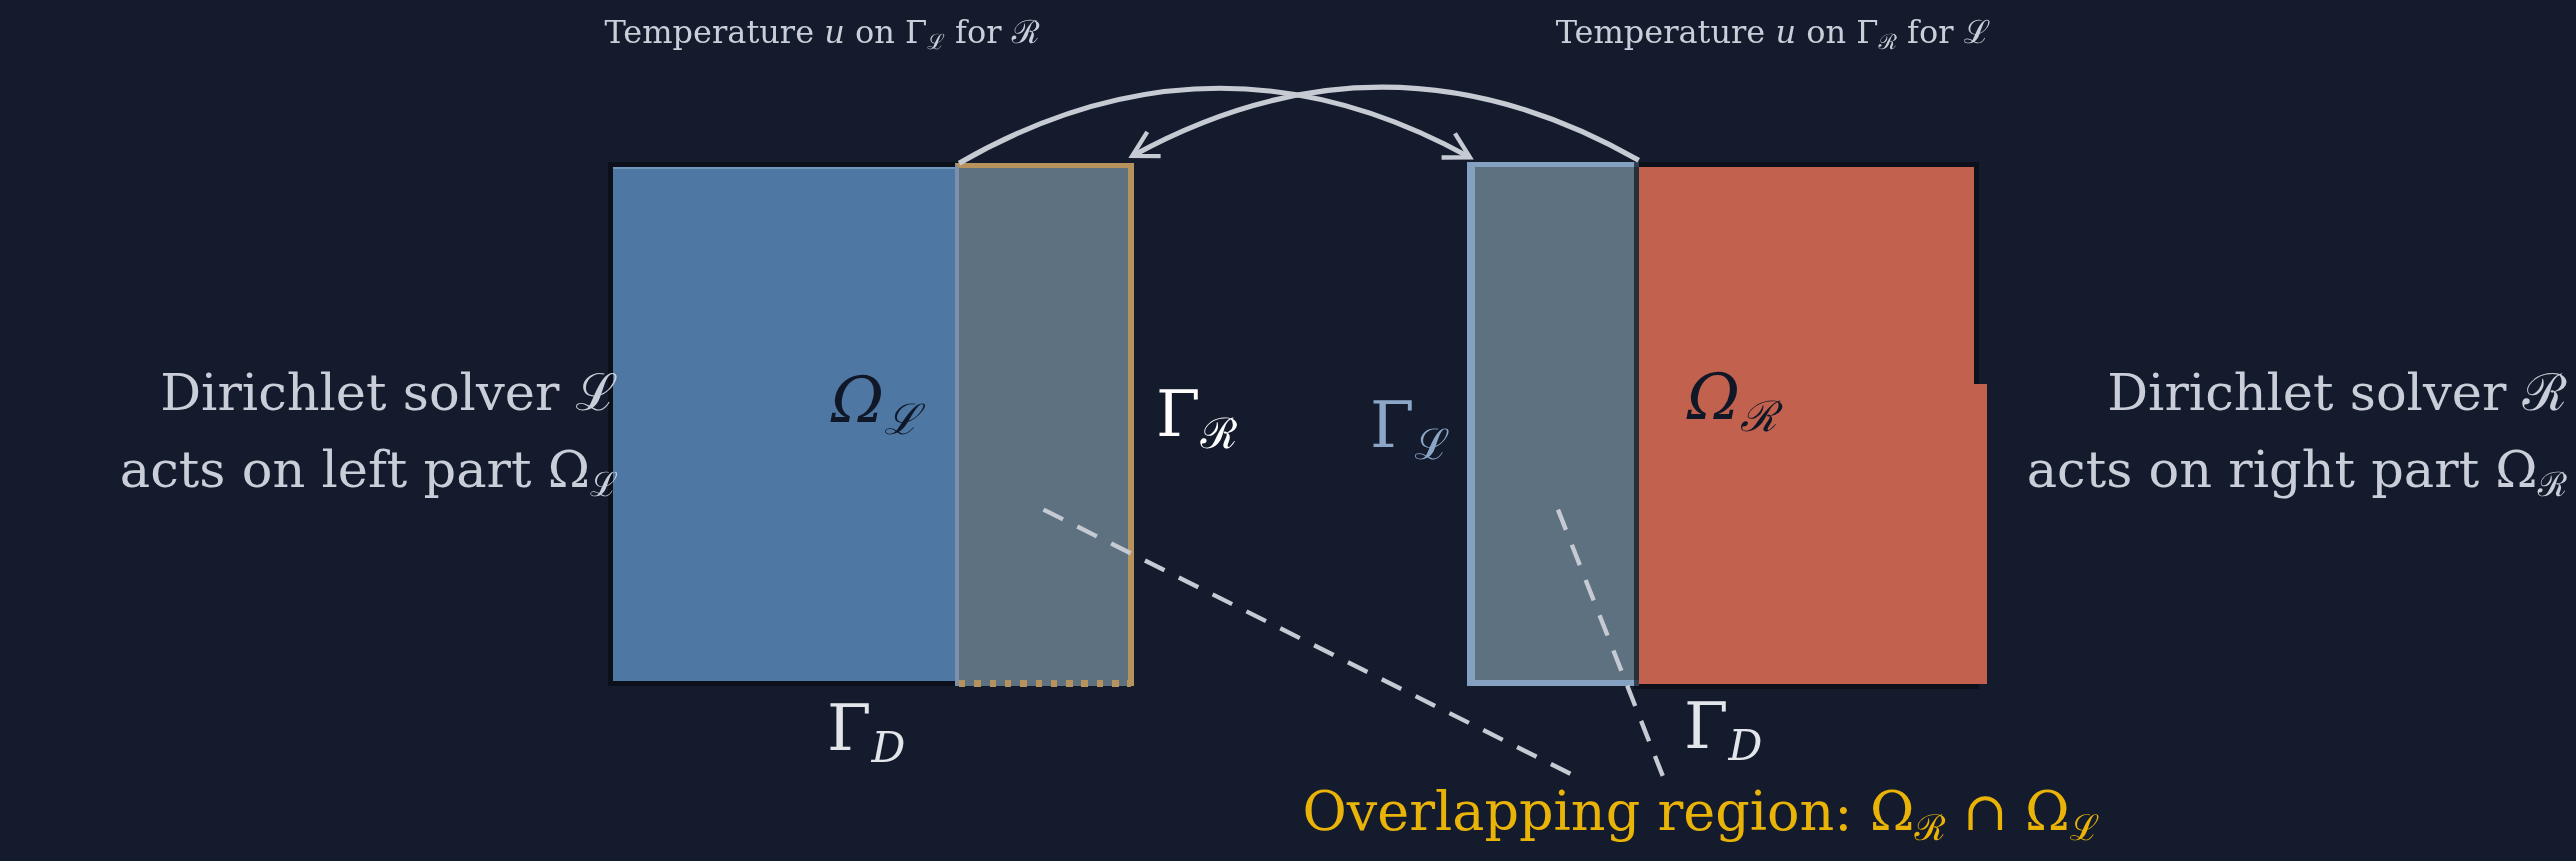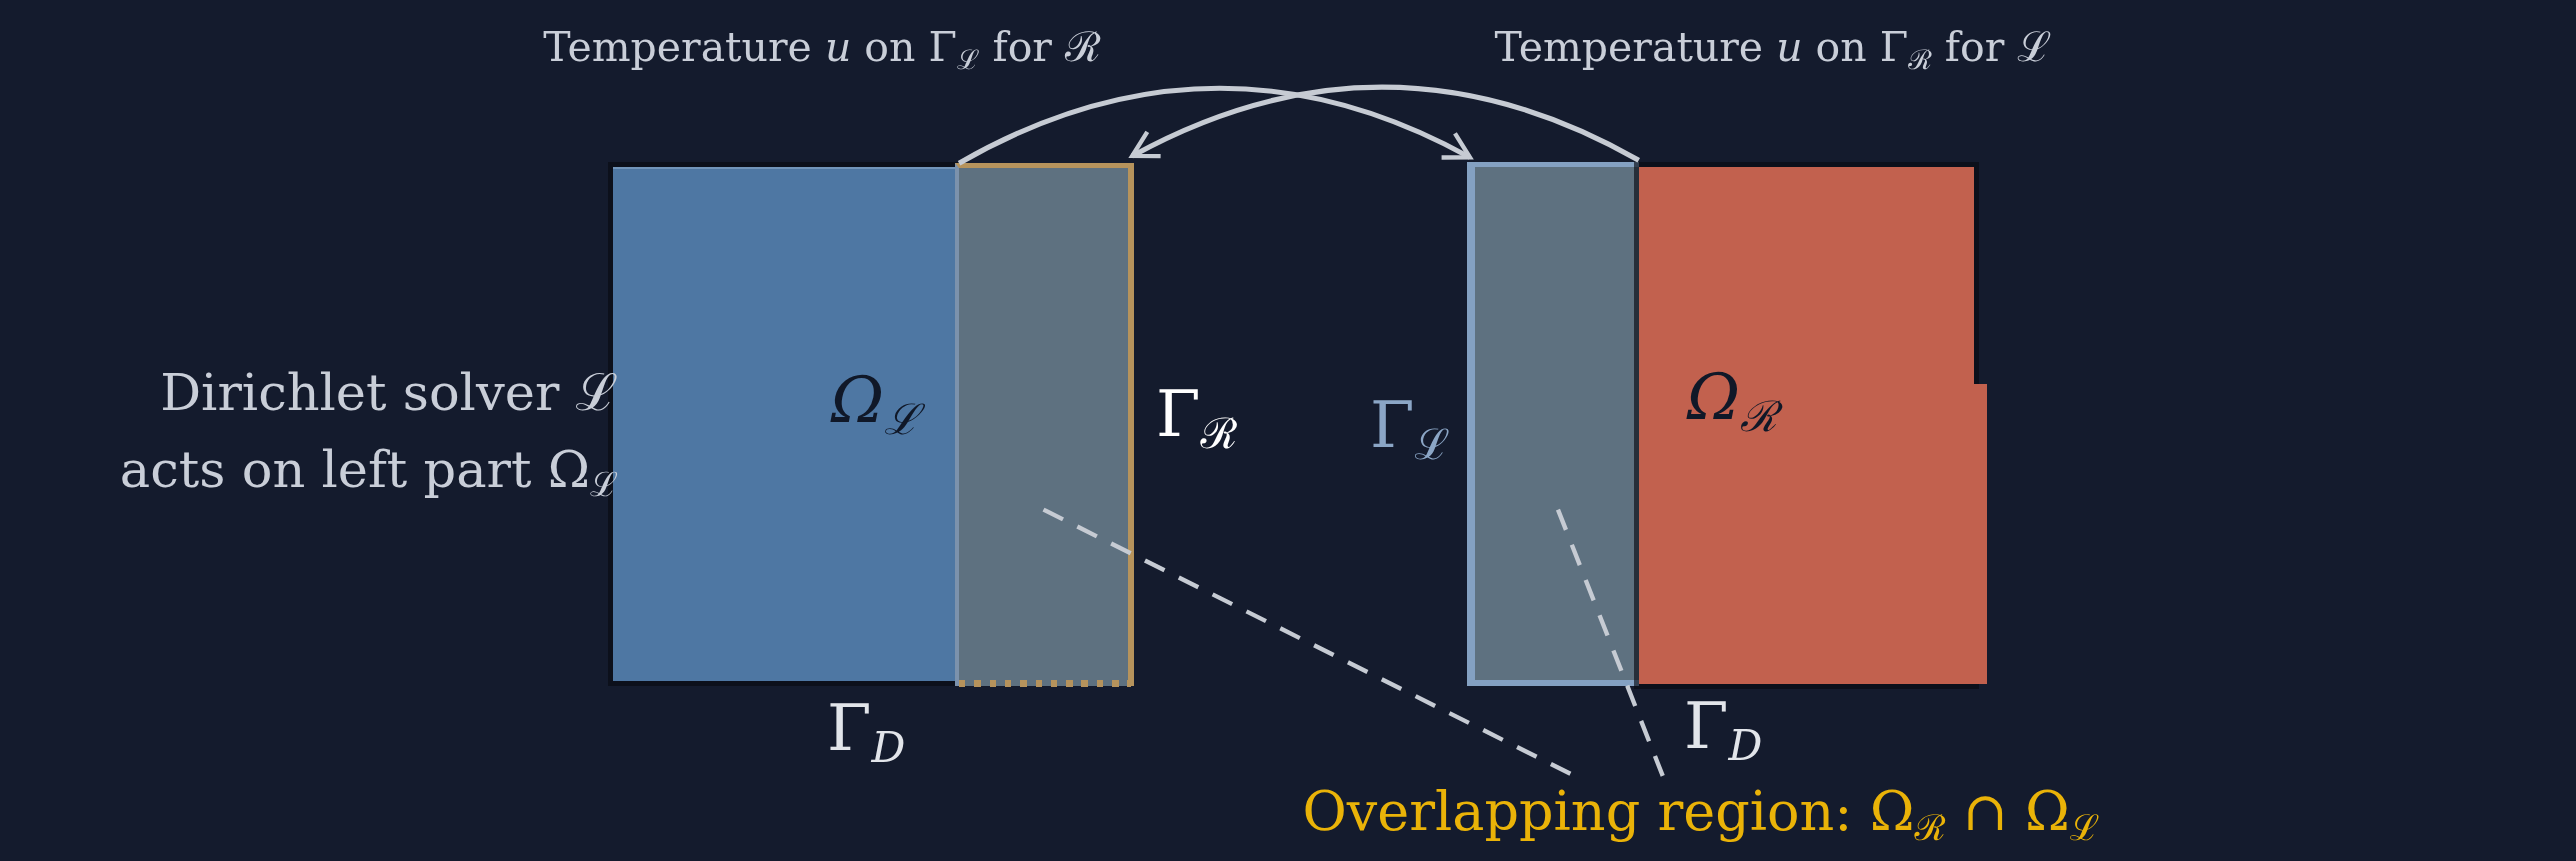--- a/index.html
+++ b/index.html
@@ -45,21 +45,21 @@
     left:1639px;top:167px;width:335px;height:517px;
     background:var(--domain-red);
     outline:5.1px solid rgba(7,10,19,.65);
   }
   .omega-right-notch{
     left:1968px;top:384px;width:19px;height:300px;
     background:var(--domain-red);
   }
   
   .title{
-    position:absolute;top:17px;font-size:41px;line-height:60px;
+    position:absolute;top:2px;font-size:32px;line-height:60px;
     color:var(--text-light);white-space:nowrap;text-align:right;
     transform:translateX(-50%);
   }
   .title-left{left:822px;}
   .title-right{left:1773px;}
   .side-label{
     position:absolute;top:354px;width:582px;text-align:right;
     font-size:51px;line-height:77px;color:var(--text-light);
   }
   .side-left{left:36px;}
@@ -113,20 +113,24 @@
     <span>Temperature </span><span class="vit">u</span><span> on </span><span>Γ</span><span class="sub">ℒ</span><span> for </span><span>ℛ</span>
   </div>
   <div class="title title-right">
     <span>Temperature </span><span class="vit">u</span><span> on </span><span>Γ</span><span class="sub">ℛ</span><span> for </span><span>ℒ</span>
   </div>
 
   <div class="side-label side-left">
     <div><span>Dirichlet solver </span><span>ℒ</span></div>
     <div><span>acts on left part </span><span>Ω</span><span class="sub">ℒ</span></div>
   </div>
+  <div class="side-label side-right">
+    <div><span>Dirichlet solver </span><span>ℛ</span></div>
+    <div><span>acts on right part </span><span>Ω</span><span class="sub">ℛ</span></div>
+  </div>
 
   <div class="dom-label omega-left-label">
     <span>Ω</span><span class="sub">ℒ</span>
   </div>
   <div class="dom-label gamma-r-label">
     <span>Γ</span><span class="sub">ℛ</span>
   </div>
   <div class="dom-label gamma-l-label">
     <span>Γ</span><span class="sub">ℒ</span>
   </div>

